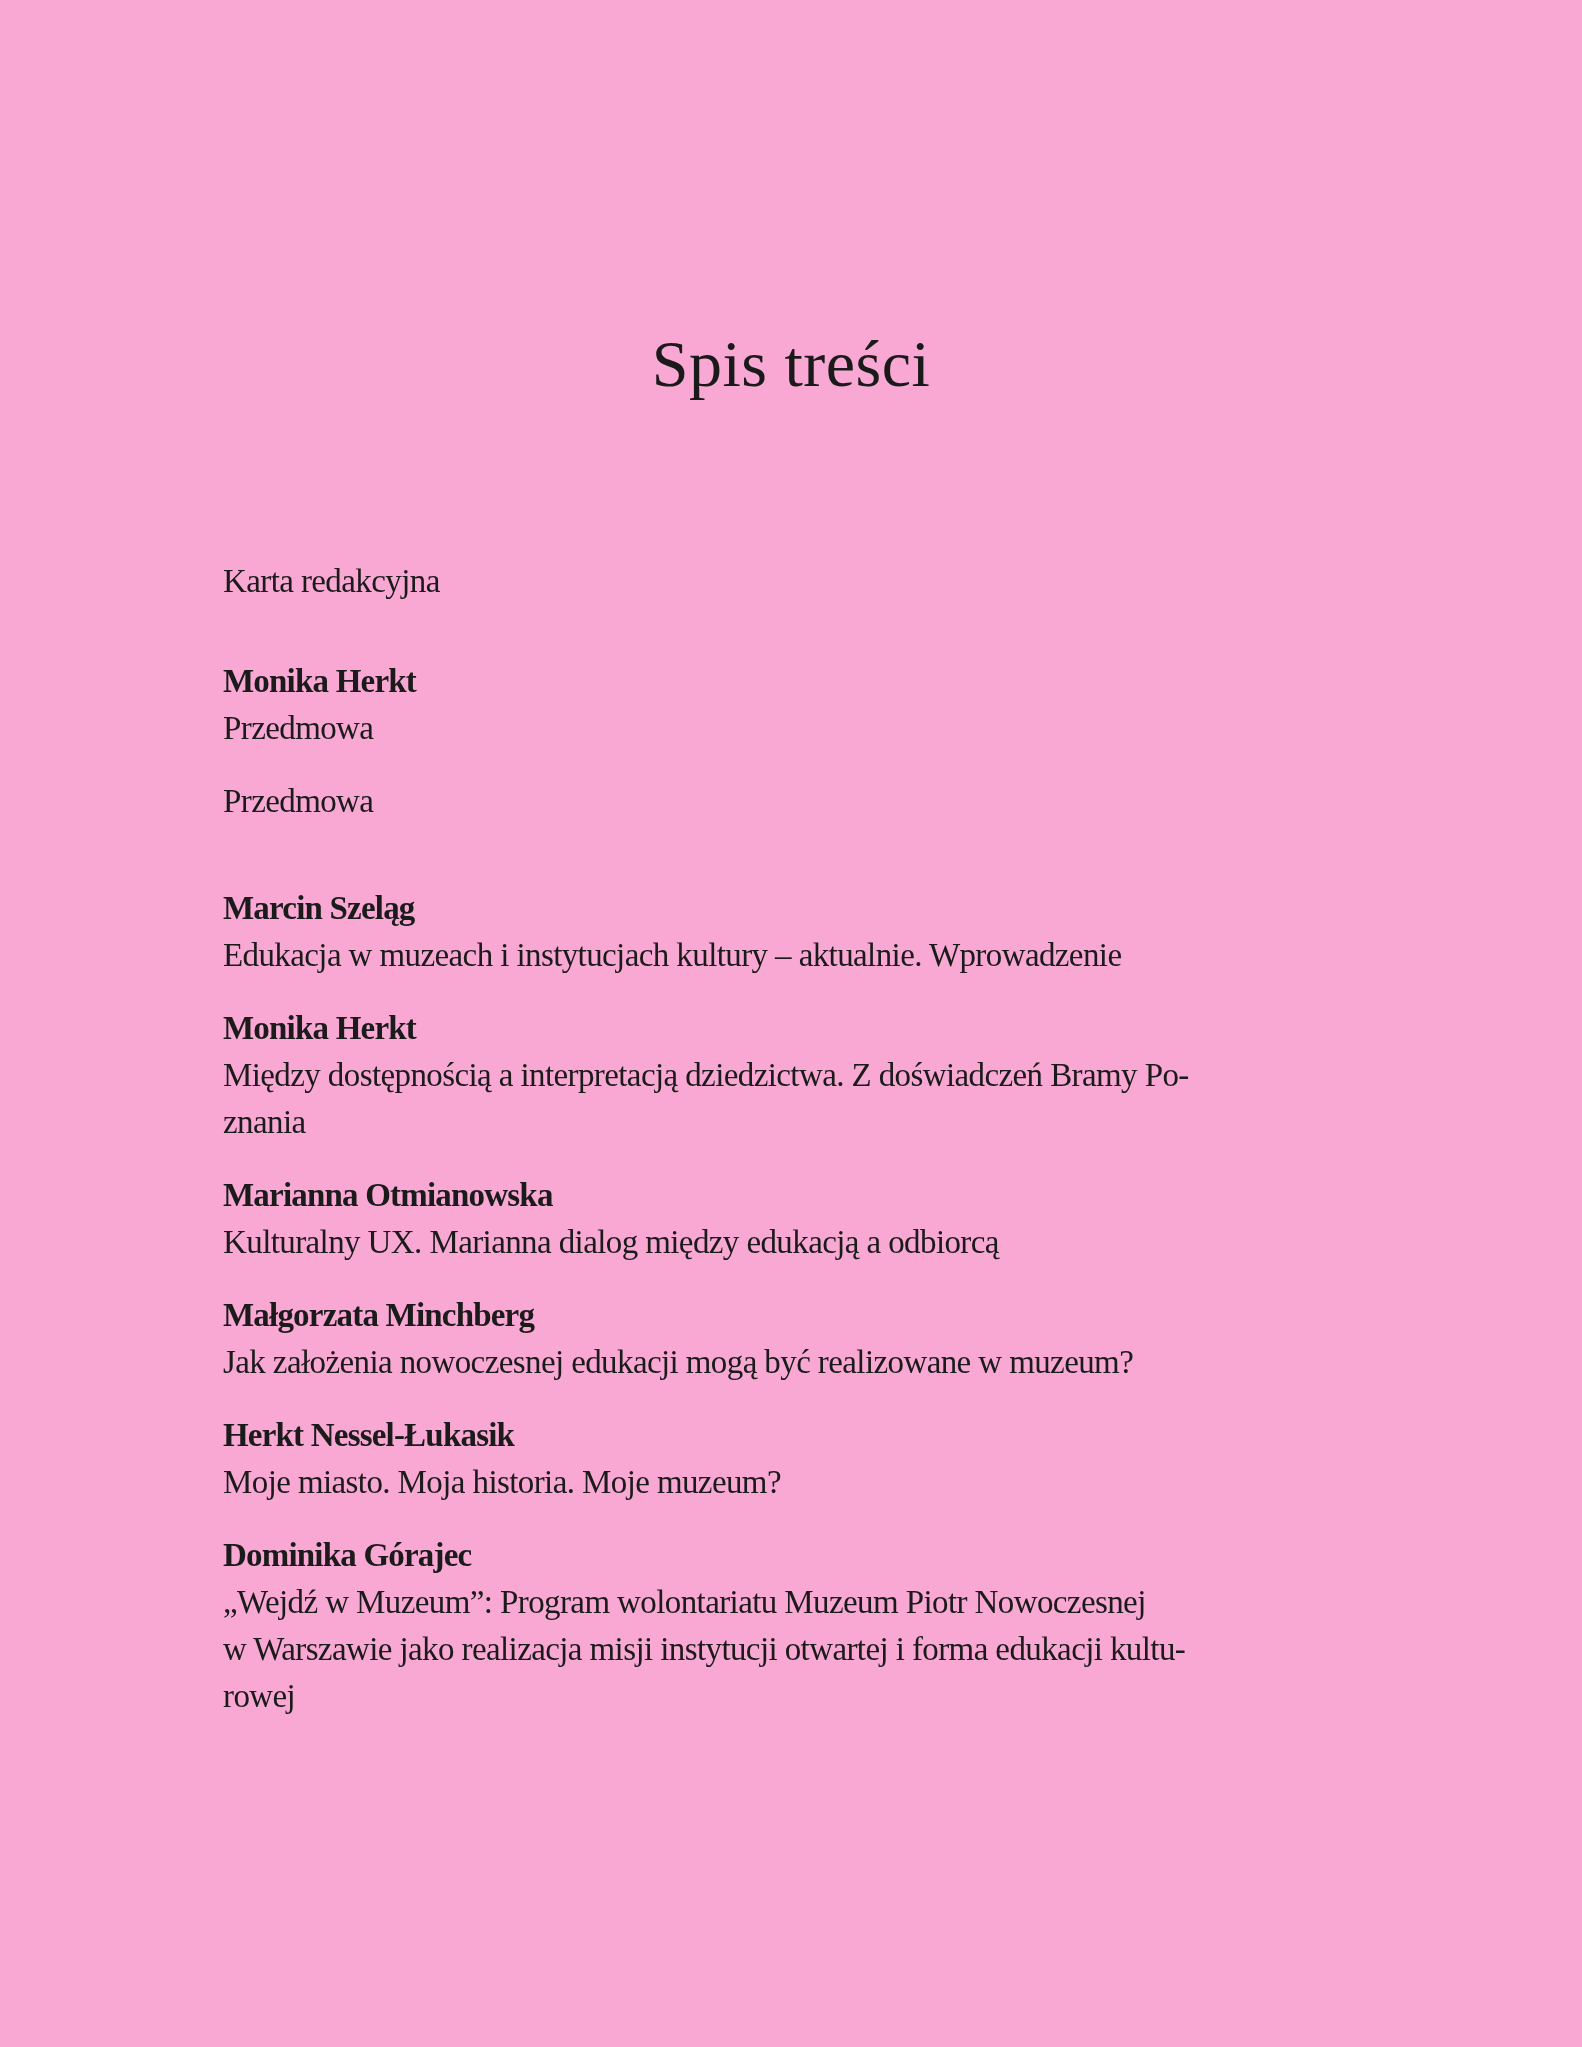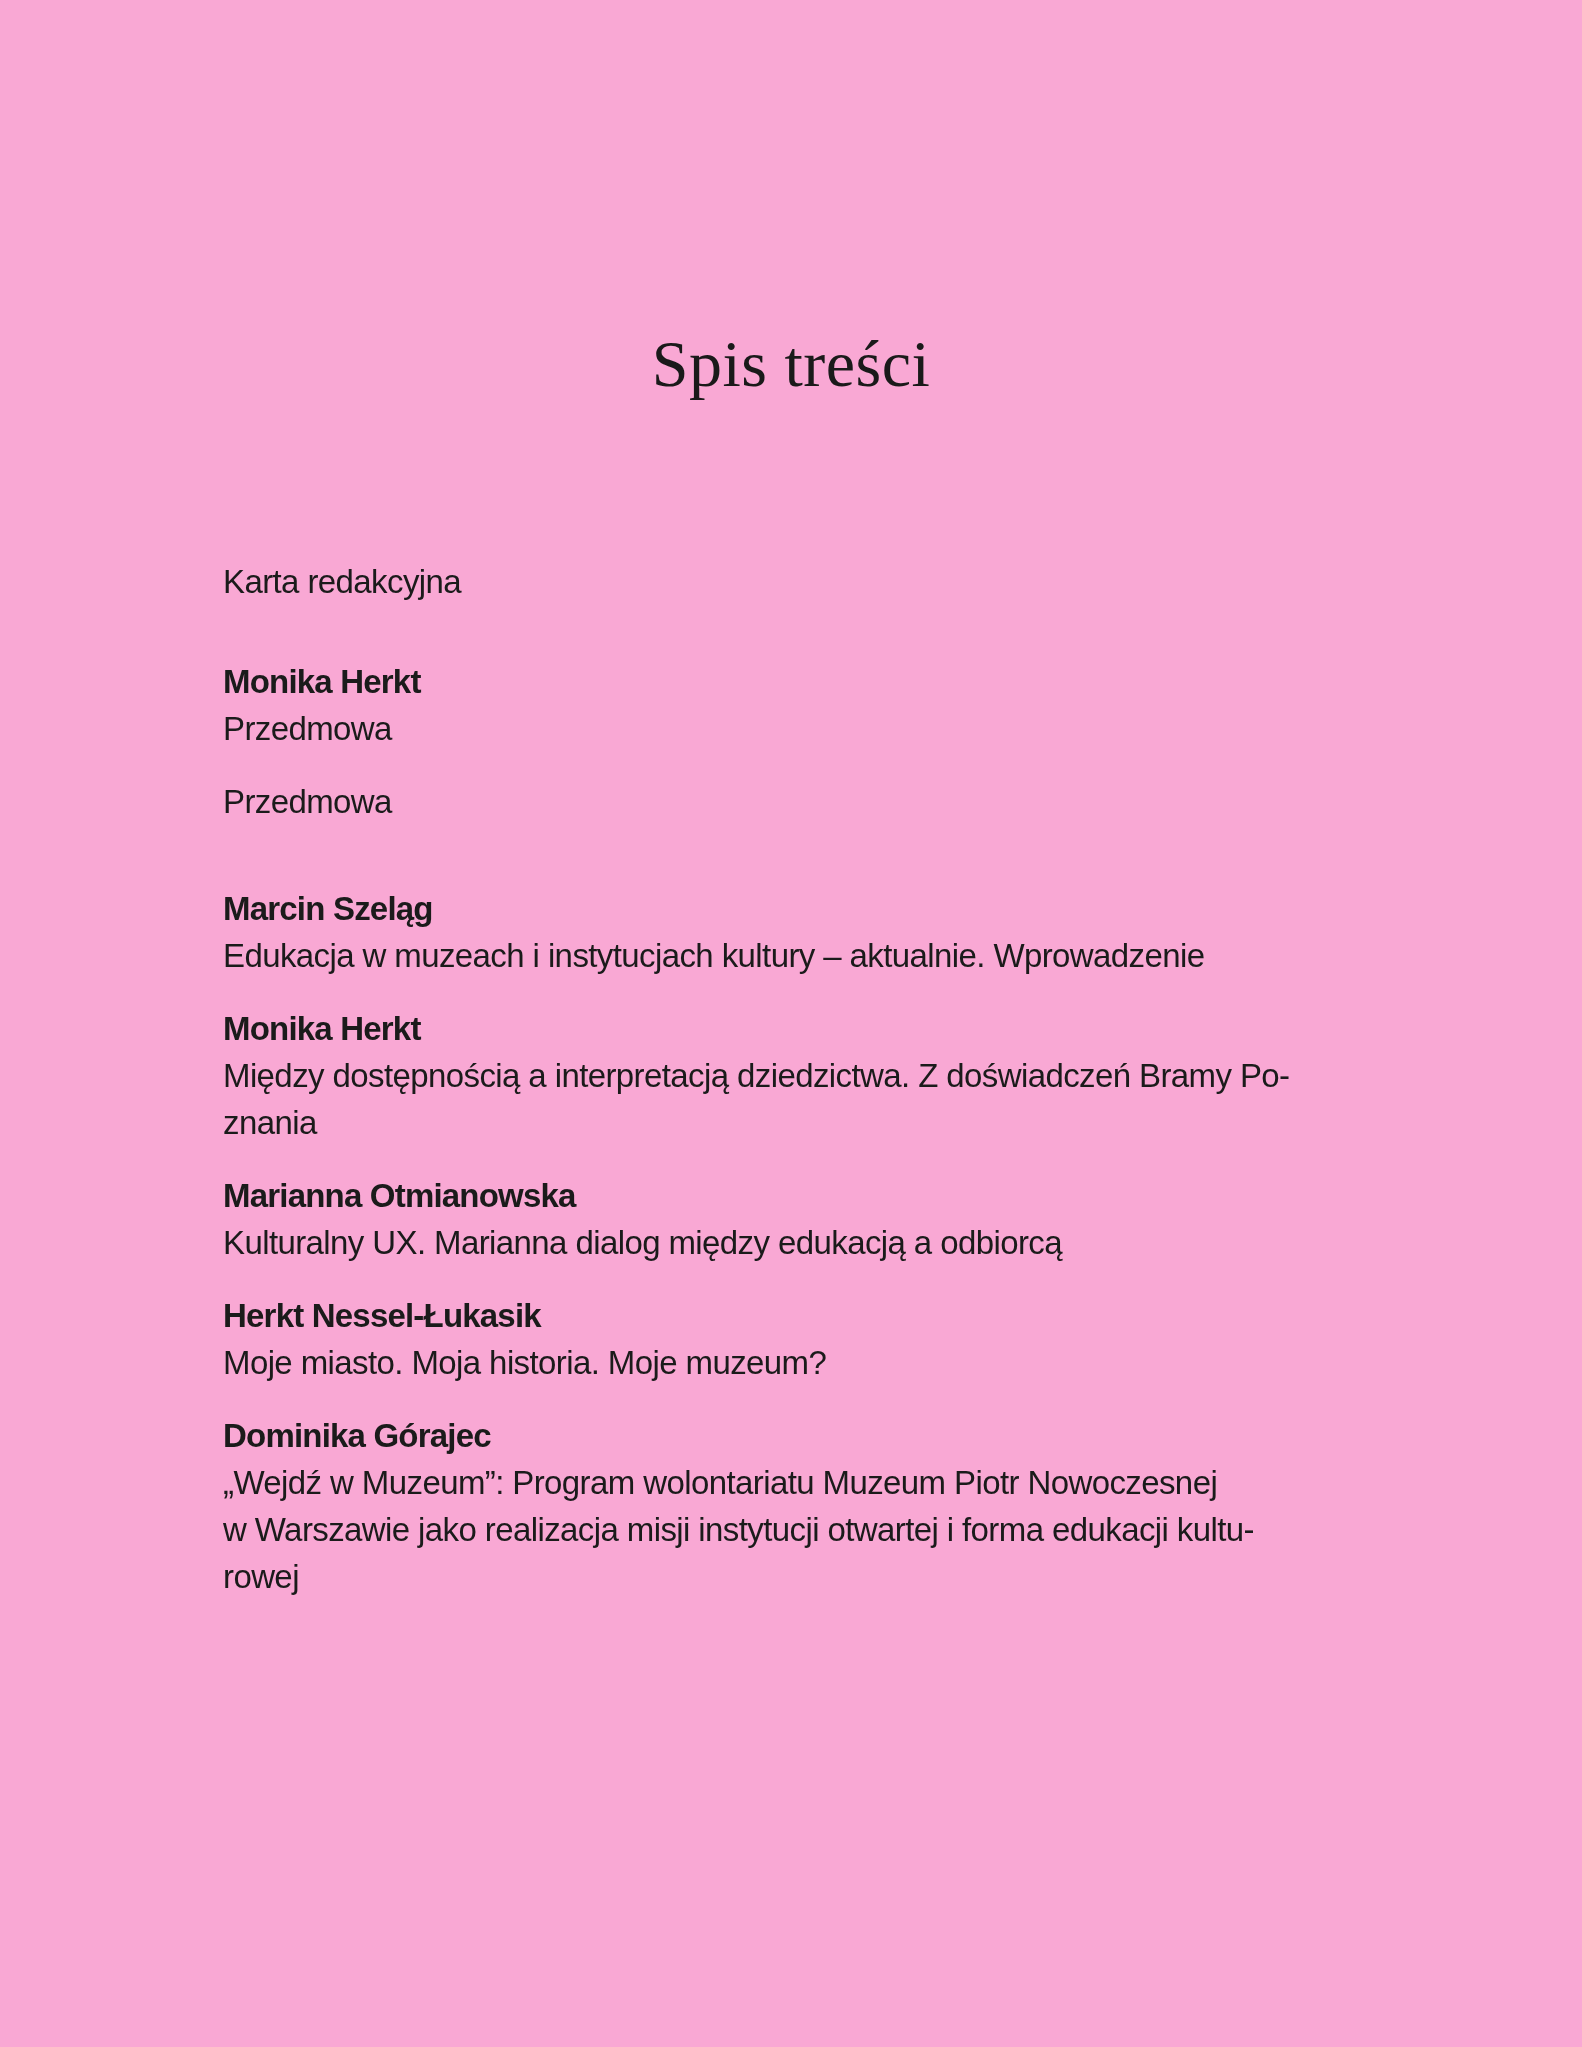--- a/index.html
+++ b/index.html
@@ -1,15 +1,15 @@
 <!DOCTYPE html>
 <html lang="pl"><head>
 <meta charset="utf-8">
 <style>
-  * { margin: 0; padding: 0; box-sizing: border-box; }
+  * { margin: 0; padding: 0; box-sizing: border-box; font-family: Liberation Serif, serif; }
   html, body { background: #f6f6f6; }
   .page {
     position: relative;
     width: 1582px;
     height: 2047px;
     margin: 0 auto;
     background: #f9a8d4;
     color: #1b1b1b;
     overflow: hidden;
     font-family: "Liberation Sans", "DejaVu Sans", sans-serif;
@@ -76,20 +76,24 @@
       <div class="author">Monika Herkt</div>
       <div class="line">Między dostępnością a interpretacją dziedzictwa. Z doświadczeń Bramy Po-</div>
       <div class="line">znania</div>
     </div>
 
     <div class="entry">
       <div class="author">Marianna Otmianowska</div>
       <div class="line">Kulturalny UX. Marianna dialog między edukacją a odbiorcą</div>
     </div>
 
+    <div class="entry">
+      <div class="author">Małgorzata Minchberg</div>
+      <div class="line">Jak założenia nowoczesnej edukacji mogą być realizowane w muzeum?</div>
+    </div>
 
     <div class="entry">
       <div class="author">Herkt Nessel-Łukasik</div>
       <div class="line">Moje miasto. Moja historia. Moje muzeum?</div>
     </div>
 
     <div class="entry">
       <div class="author">Dominika Górajec</div>
       <div class="line">„Wejdź w Muzeum”: Program wolontariatu Muzeum Piotr Nowoczesnej</div>
       <div class="line">w Warszawie jako realizacja misji instytucji otwartej i forma edukacji kultu-</div>

